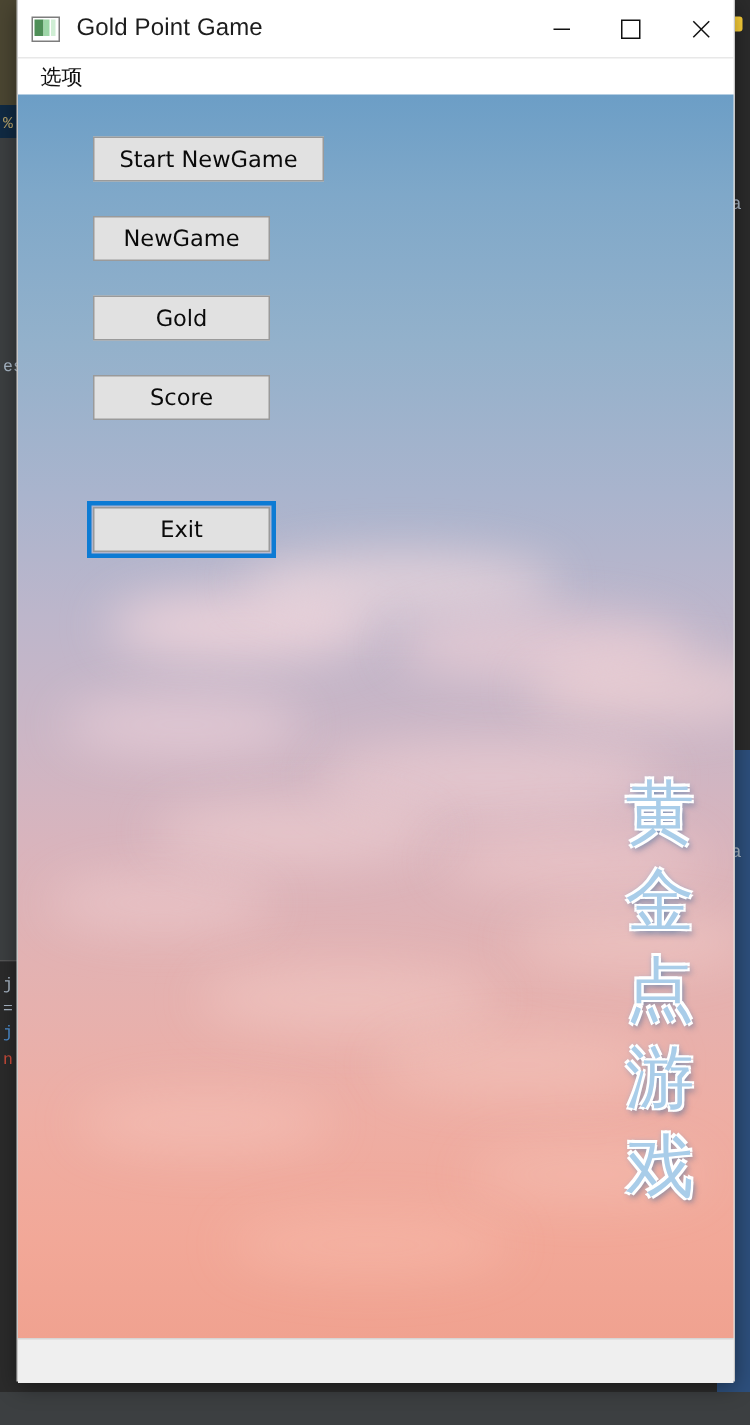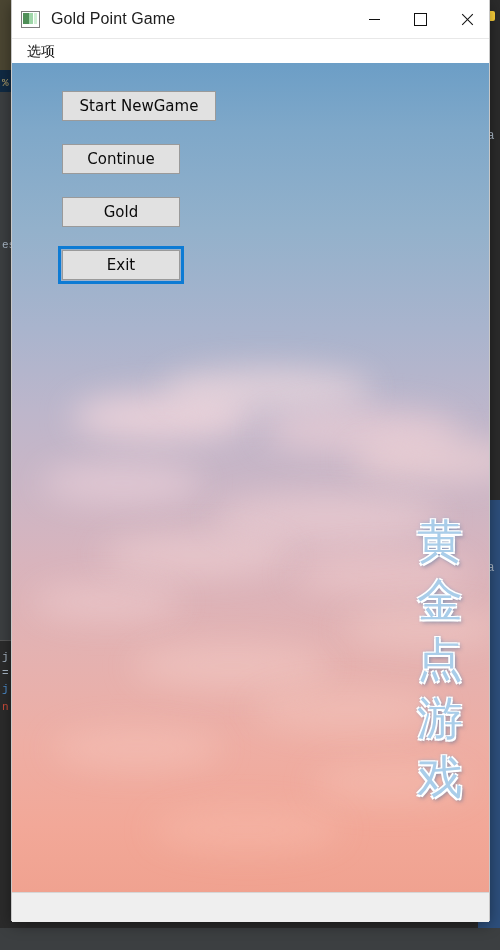--- a/index.html
+++ b/index.html
@@ -236,20 +236,21 @@
     font-family: "DejaVu Sans", sans-serif;
     padding: 5px 12px;
     min-width: 92px;
     text-align: center;
     cursor: pointer;
     align-self: flex-start;
   }
   .game-btn.focused {
     outline: 3px solid #0d7bd4;
     outline-offset: 1px;
+    margin-top: 35px;
   }
   .btn-wide { min-width: 128px; }
 
   .vtitle {
     position: absolute;
     right: 26px;
     top: 455px;
     display: flex;
     flex-direction: column;
     gap: 13px;
@@ -379,22 +380,23 @@
           <div class="cloud" style="left: 20px; top: 520px; width: 150px; height: 38px; background: rgba(255, 228, 226, 0.32);"></div>
           <div class="cloud" style="left: 330px; top: 545px; width: 160px; height: 40px; background: rgba(255, 219, 212, 0.34);"></div>
           <div class="cloud" style="left: 120px; top: 580px; width: 200px; height: 46px; background: rgba(255, 224, 218, 0.3);"></div>
           <div class="cloud" style="left: 240px; top: 625px; width: 190px; height: 44px; background: rgba(255, 218, 210, 0.28);"></div>
           <div class="cloud" style="left: 40px; top: 665px; width: 170px; height: 42px; background: rgba(255, 222, 214, 0.26);"></div>
           <div class="cloud" style="left: 300px; top: 700px; width: 160px; height: 40px; background: rgba(255, 216, 206, 0.24);"></div>
           <div class="cloud" style="left: 140px; top: 745px; width: 190px; height: 44px; background: rgba(255, 214, 202, 0.22);"></div>
         </div>
       <div class="btn-stack" id="btn-stack">
           <div class="game-btn btn-wide">Start NewGame</div>
-          <div class="game-btn">Continue</div>
+          <div class="game-btn">NewGame</div>
           <div class="game-btn">Gold</div>
+          <div class="game-btn">Score</div>
           <div class="game-btn focused">Exit</div>
         </div>
       <div class="vtitle" id="vtitle">
           <div class="vchar">黄</div>
           <div class="vchar">金</div>
           <div class="vchar">点</div>
           <div class="vchar">游</div>
           <div class="vchar">戏</div>
         </div>
     </div>

